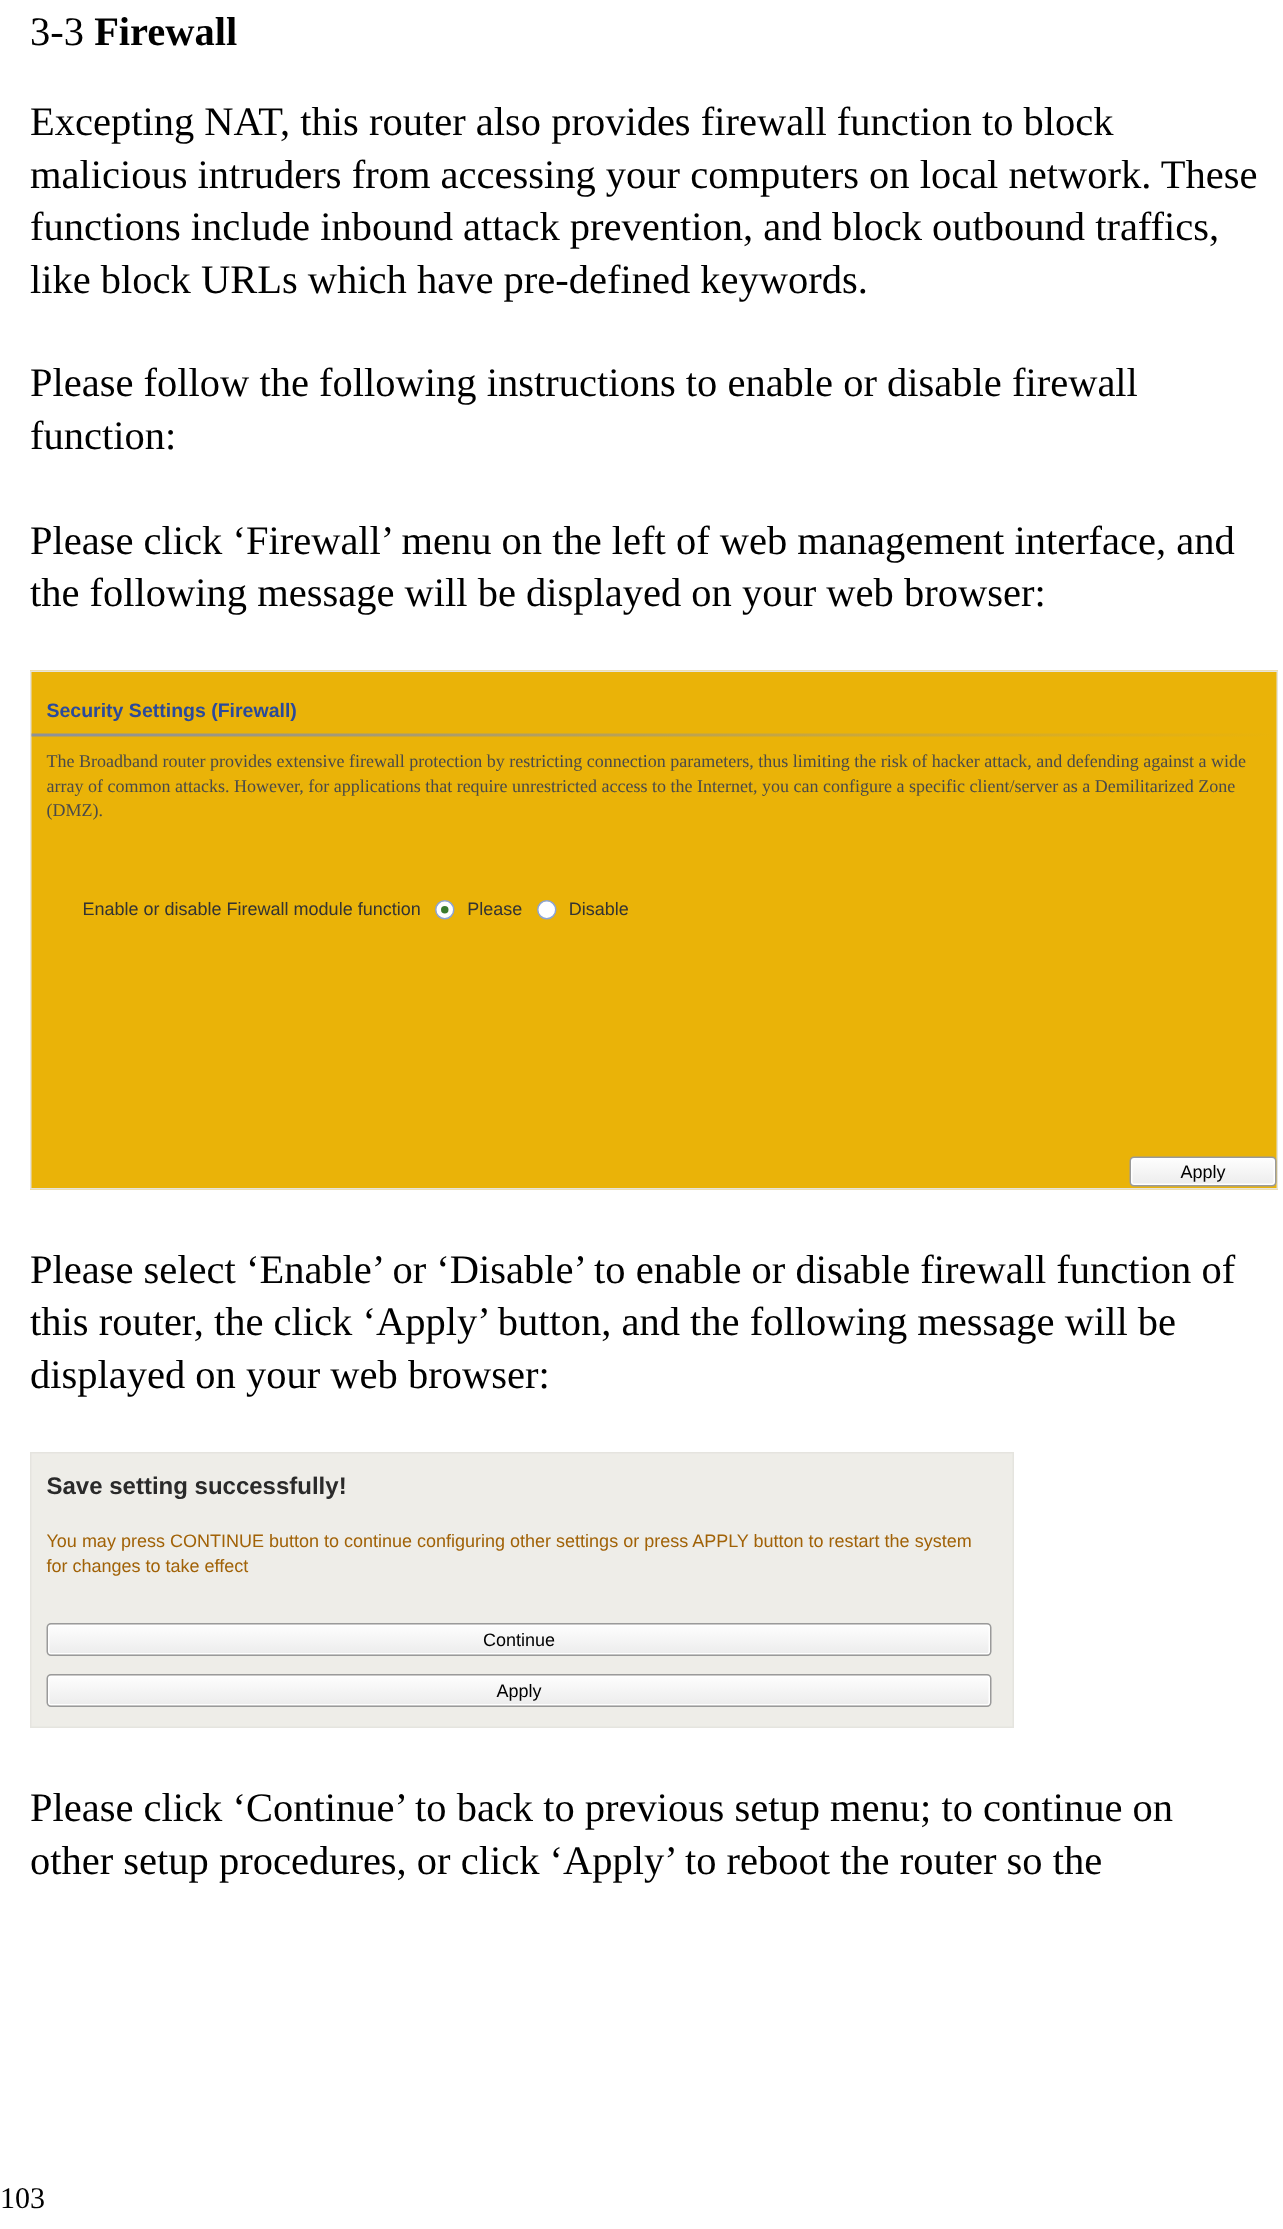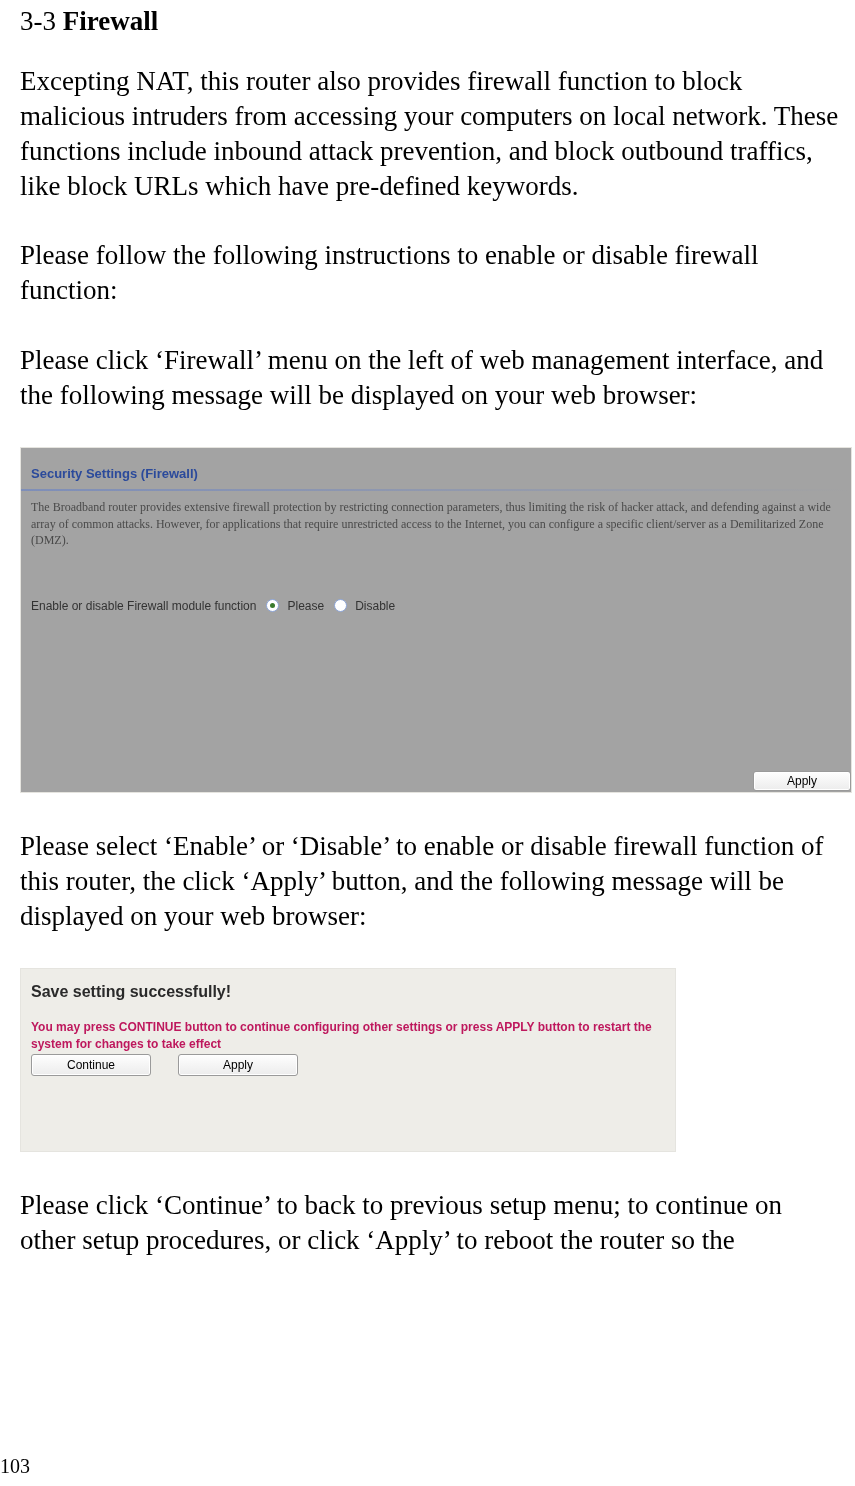--- a/index.html
+++ b/index.html
@@ -15,21 +15,21 @@
     }
     .heading { margin-bottom: 27px; }
     .heading .num { font-weight: normal; }
     .heading .bold { font-weight: bold; }
     .para { margin-bottom: 34px; line-height: 1.3; }
     .para.last { margin-bottom: 0; }
 
     .shot1 {
       width: 832px;
       height: 346px;
-      background: #a3a3a3;
+      background: #eab308;
       margin-bottom: 36px;
       position: relative;
       border: 1px solid #e5e4df;
     }
     .shot1 .title-band {
       font-family: Verdana, Arial, sans-serif;
       font-size: 13px;
       font-weight: bold;
       color: #2b4a9b;
       padding: 18px 0 8px 10px;
@@ -49,22 +49,23 @@
       color: #4a4a4a;
       padding: 10px 14px 0 10px;
       line-height: 1.4;
     }
     .shot1 .radiorow {
       font-family: Verdana, Arial, sans-serif;
       font-size: 12px;
       color: #333;
       padding: 50px 0 0 10px;
       display: flex;
-      align-items: flex-start;
+      align-items: flex-end;
       gap: 6px;
+      margin-left: 24px;
     }
     .radio-ctl {
       display: inline-flex;
       align-items: center;
       justify-content: center;
       width: 13px;
       height: 13px;
       border: 1px solid #8ca4d6;
       border-radius: 50%;
       background: #fff;
@@ -108,27 +109,28 @@
       font-family: Verdana, Arial, sans-serif;
     }
     .shot2 .title2 {
       font-size: 16px;
       font-weight: bold;
       color: #2a2a2a;
       margin-bottom: 18px;
     }
     .shot2 .msg2 {
       font-size: 12px;
-      color: #be185d;
+      color: #a16207;
       line-height: 1.45;
-      font-weight: bold;
+      margin-bottom: 28px;
     }
     .shot2 .btnrow {
       display: flex;
-      gap: 27px;
+      gap: 12px;
+      flex-direction: column;
     }
     .shot2 .btn-win { min-width: 120px; padding: 3px 24px; }
 
     .pageno {
       position: absolute;
       bottom: 8px;
       left: 0; right: 0;
       font-size: 20px;
       font-family: "Times New Roman", serif;
     }

